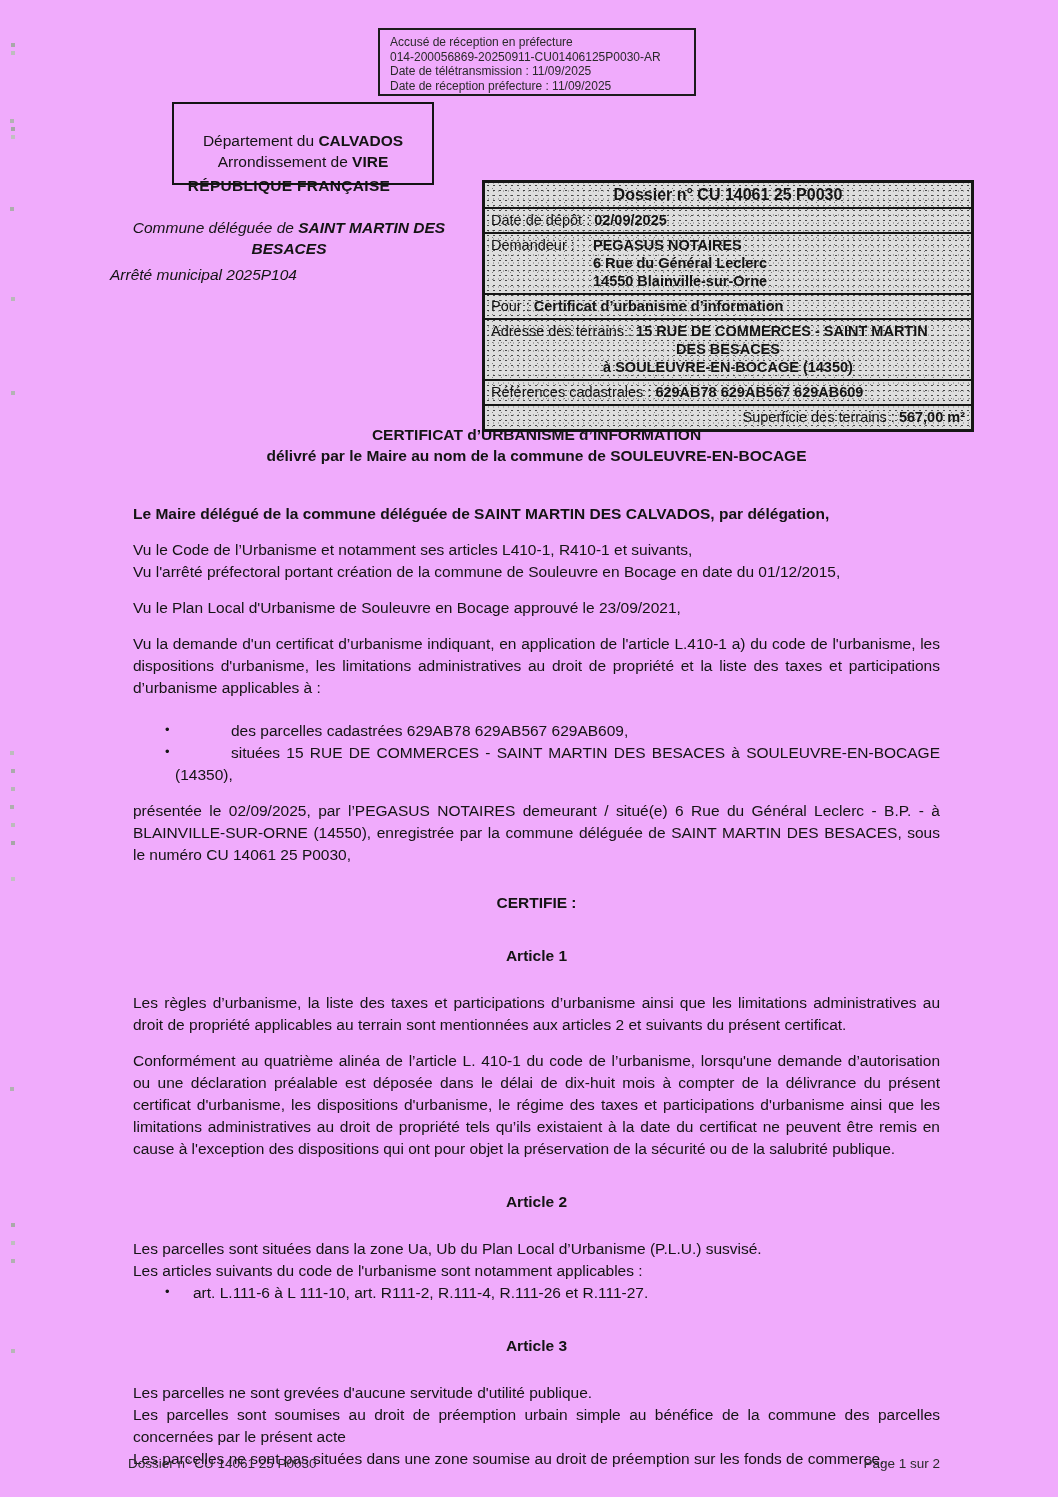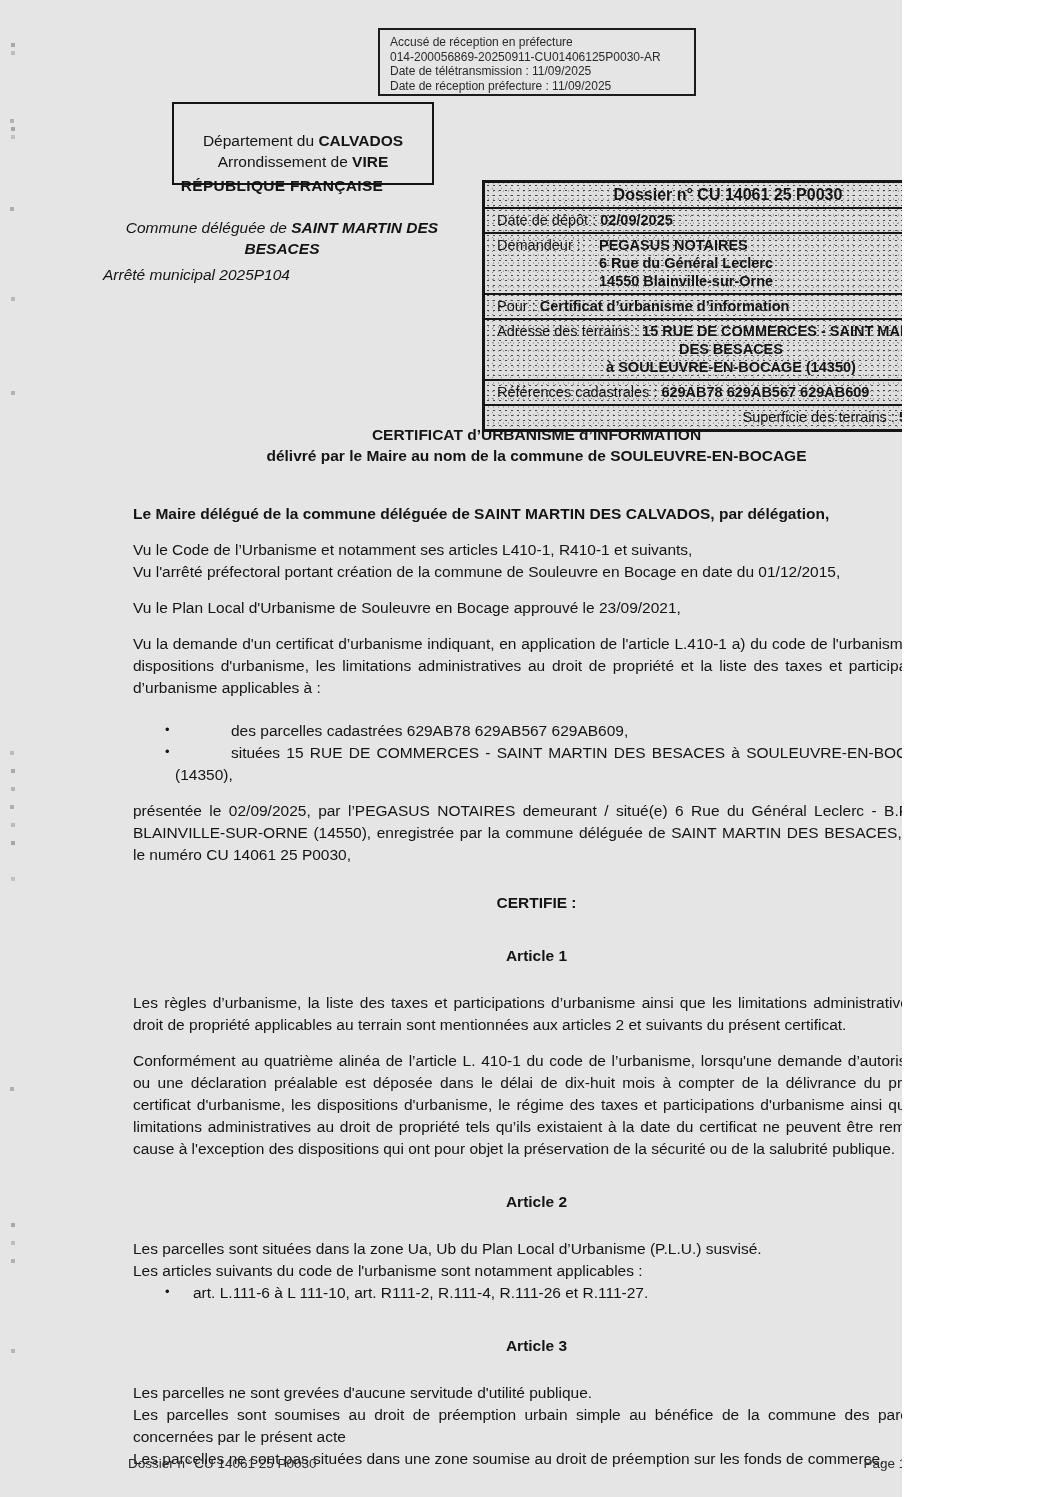--- a/index.html
+++ b/index.html
@@ -1,20 +1,20 @@
 <!DOCTYPE html>
 <html><head>
 <meta charset="utf-8">
 <style>
   * { margin:0; padding:0; box-sizing:border-box; }
   html,body { background:#ffffff; }
   .page {
     position:relative;
-    width:902px; height:1497px;
-    background:#e5e5e5;
+    width:1058px; height:1497px;
+    background:#f0abfc;
     font-family:"Liberation Sans","DejaVu Sans",sans-serif;
     color:#141414;
     overflow:hidden;
   }
 
   
   .scan-marks{
     position:absolute; left:0; top:0; width:2px; height:2px; background:transparent;
     box-shadow: 12px 44px 0 1px #a8a8a8, 12px 52px 0 1px #bdbdbd, 11px 120px 0 1px #b2b2b2,
       12px 128px 0 1px #a6a6a6, 12px 136px 0 1px #c0c0c0, 11px 208px 0 1px #adadad,
@@ -34,42 +34,42 @@
 
   
   .dept-box{
     position:absolute; left:172px; top:102px; width:262px;
     border:2px solid #141414; padding:26px 4px 11px 4px;
     text-align:center; font-size:15.5px; line-height:21px;
   }
   .dept-box b{ font-weight:bold; }
 
   
-  .left-col{ position:absolute; left:96px; top:177px; width:372px; text-align:center; font-size:15.5px; }
+  .left-col{ position:absolute; left:103px; top:177px; width:372px; text-align:center; font-size:15.5px; }
   .republic{ font-weight:bold; letter-spacing:.3px; }
   .commune{ font-weight:bold; margin-top:27px; }
   .commune span{ border-bottom:2px solid #141414; padding-bottom:1px; }
   .delegated{ font-style:italic; margin-top:22px; line-height:21px; }
   .delegated b{ font-weight:bold; }
   .arrete{ font-style:italic; text-align:left; margin-top:7px; padding-left:7px; }
 
   
   .dossier-table{
     position:absolute; left:482px; top:180px; width:492px;
     border:3px solid #161616;
     font-size:14.5px; line-height:18px;
     background-color:#dedede;
     background-image:
       radial-gradient(circle, rgba(30,30,30,.8) .7px, transparent .9px),
       radial-gradient(circle, rgba(70,70,70,.6) .7px, transparent .9px),
       radial-gradient(circle, rgba(120,120,120,.5) .6px, transparent .8px);
     background-size:6px 5px, 9px 7px, 5px 8px;
     background-position:0 0, 3px 2px, 1px 4px;
   }
-  .dt-row{ padding:2px 6px 3px 12px; border-bottom:2px solid #161616; }
+  .dt-row{ padding:2px 6px 3px 6px; border-bottom:2px solid #161616; }
   .dt-row:last-child{ border-bottom:none;text-align:right; }
   .dt-header{ text-align:center; font-weight:bold; font-size:16px; padding:3px 6px; }
   .dt-val{ font-weight:bold; }
   .dt-label-col{ display:inline-block; width:102px; vertical-align:top; }
   .dt-val-col{ display:inline-block; vertical-align:top; }
   .dt-center{ text-align:center; font-weight:bold; }
 
   
   .content{ position:absolute; left:133px; top:424px; width:807px; font-size:15.5px; line-height:22px; }
   .doc-title{ text-align:center; font-weight:bold; line-height:21px; }

